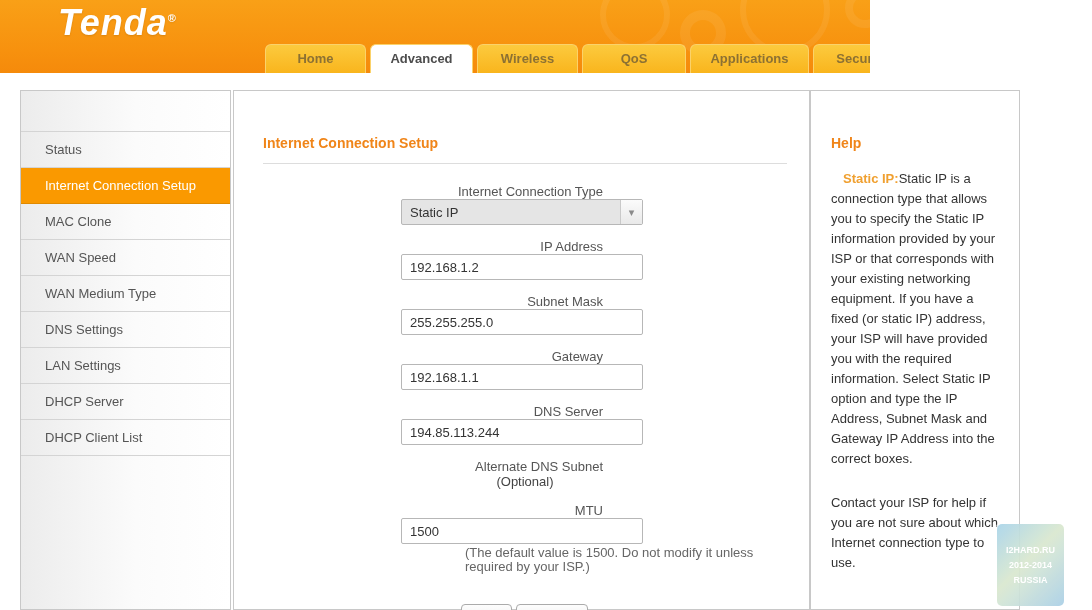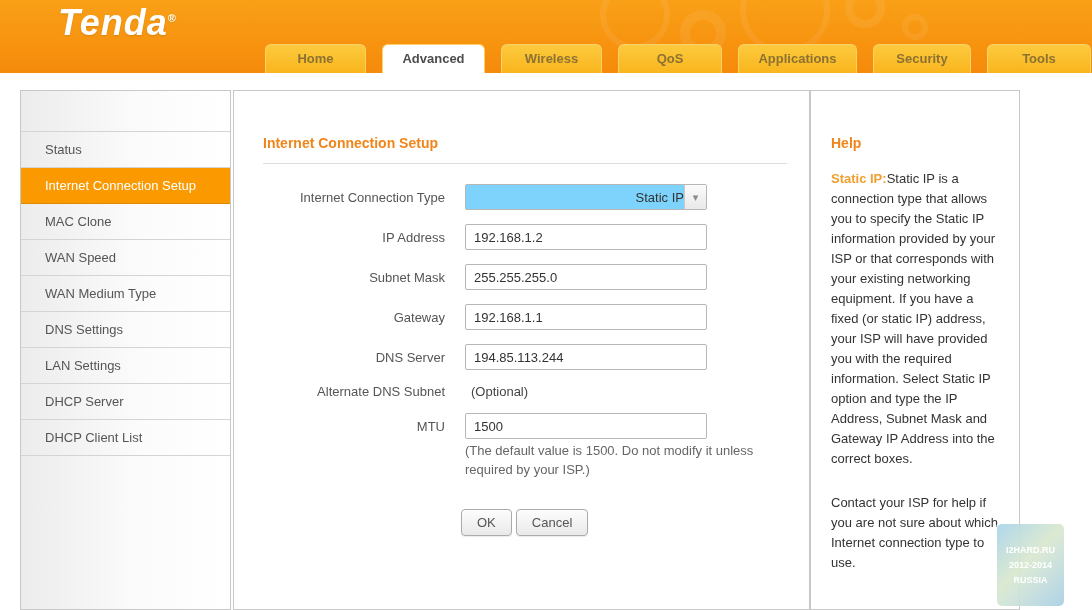--- a/index.html
+++ b/index.html
@@ -4,40 +4,40 @@
 <style>
   * { margin:0; padding:0; box-sizing:border-box; }
   html,body { width:1092px; height:610px; }
   body {
     position:relative; overflow:hidden; background:#ffffff;
     font-family:"Liberation Sans", sans-serif; font-size:13px; color:#333;
   }
 
   
   .header {
-    position:absolute; left:0; top:0; width:1092px; height:73px;
+    position:absolute; left:0; top:0; width:870px; height:73px;
     background:linear-gradient(180deg,#F9A017 0%,#F7910E 70%,#F58A0B 100%);
     overflow:hidden;
     text-decoration:underline;
   }
   .bubble { position:absolute; border-radius:50%; border:6px solid rgba(255,255,255,0.07); }
   .b1 { width:70px; height:70px; left:600px; top:-20px; }
   .b2 { width:46px; height:46px; left:680px; top:10px; border-width:10px;}
   .b3 { width:90px; height:90px; left:740px; top:-35px; }
   .b4 { width:40px; height:40px; left:845px; top:-12px; border-width:8px;}
   .b5 { width:26px; height:26px; left:902px; top:14px; }
   .logo {
     position:absolute; left:58px; top:2px; color:#fff;
     font-size:36px; font-weight:bold; font-style:italic; letter-spacing:1px;
     text-shadow:0 1px 2px rgba(0,0,0,0.12);
   }
   .logo sup { font-size:11px; font-style:normal; vertical-align:super; }
 
   
-  .tabs { position:absolute; left:265px; bottom:0; display:flex; gap:16px; }
+  .tabs { position:absolute; left:265px; bottom:0; display:flex; gap:4px; }
   .tab {
     height:29px; line-height:27px; text-align:center;
     border:1px solid #FBD26A; border-bottom:none;
     border-radius:6px 6px 0 0;
     background:linear-gradient(180deg,#FCCA3E 0%,#F9B51D 100%);
     color:#8C7133; font-weight:bold; font-size:13px; cursor:pointer;
   }
   .tab.active {
     background:#ffffff; color:#4D4D4D; border-color:#FBD26A;
   }
@@ -55,54 +55,54 @@
     background:linear-gradient(to right,#ececec 0%,#fbfbfb 55%,#ffffff 100%);
   }
   .side-item.active { background:#FA9900; color:#ffffff; border-bottom:1px solid #e08a00; }
   .side-fill { height:100%;
     background:linear-gradient(to right,#ececec 0%,#fbfbfb 55%,#ffffff 100%); }
 
   
   .main { left:233px; width:577px; height:520px; padding:44px 28px 0 29px; }
   .main-title { color:#F08519; font-size:14px; font-weight:bold; }
   .rule { border:none; border-top:1px solid #ddd; margin:12px 0 20px 0; width:524px; }
-  .row { display:flex; align-items:center; margin-bottom:14px; }
+  .row { display:flex; align-items:center; margin-bottom:14px;flex-direction:column; }
   .flabel { width:182px; text-align:right; color:#555; margin-right:20px; }
   .finput {
     width:242px; height:26px; border:1px solid #b7b7b7; border-radius:2px;
     padding:0 8px; font-family:"Liberation Sans",sans-serif; font-size:13px; color:#333;
     background:#fff;
   }
   .fselect {
     width:242px; height:26px; border:1px solid #b7b7b7; border-radius:2px;
-    background:#7dd3fc; display:flex; align-items:center; cursor:pointer; position:relative;text-align:right;
+    background:#e5e5e5; display:flex; align-items:center; cursor:pointer; position:relative;
   }
   .fselect .sel-text { padding-left:8px; color:#333; flex:1; }
   .sel-btn {
     width:22px; height:24px; margin:0; border-left:1px solid #c9c9c9;
     background:linear-gradient(180deg,#fbfbfb,#e9e9e9);
     display:flex; align-items:center; justify-content:center;
     color:#8a8a8a; font-size:11px;
   }
   .suffix { margin-left:6px; color:#444; }
-  .note { margin:2px 0 0 202px; width:312px; color:#666; line-height:19px; }
+  .note { margin:2px 0 0 202px; width:312px; color:#666; line-height:14px; }
   .btn-row { margin:30px 0 0 198px; display:flex; gap:4px; }
   .btn {
     min-width:48px; height:27px; padding:0 15px;
     border:1px solid #ababab; border-radius:4px;
     background:linear-gradient(180deg,#fdfdfd 0%,#e9e9e9 100%);
     color:#555; font-size:13px; font-family:"Liberation Sans",sans-serif; cursor:pointer;
     box-shadow:0 1px 1px rgba(0,0,0,0.08);
   }
 
   
   .help { left:810px; width:210px; height:520px; padding:44px 16px 0 20px; }
   .help-title { color:#F08519; font-size:14px; font-weight:bold; margin-bottom:18px; }
   .help-text { color:#333; line-height:20px; }
-  .help-term { color:#F0A030; font-weight:bold; }
+  .help-term { color:#F0A030; font-weight:bold;margin-left:12px; }
   .help-p2 { margin-top:24px; }
 
   
   .stamp {
     position:absolute; left:997px; top:524px; width:67px; height:82px;
     background:linear-gradient(135deg,#aft 0%,#fff 100%);
     background:linear-gradient(135deg,#a9d4ea 0%,#d9e8cf 45%,#cfe3d8 60%,#a9cfe6 100%);
     border-radius:5px; display:flex; flex-direction:column; align-items:center;
     justify-content:center; color:#ffffff; font-weight:bold; font-size:9px;
     line-height:15px; text-align:center; opacity:0.92;

